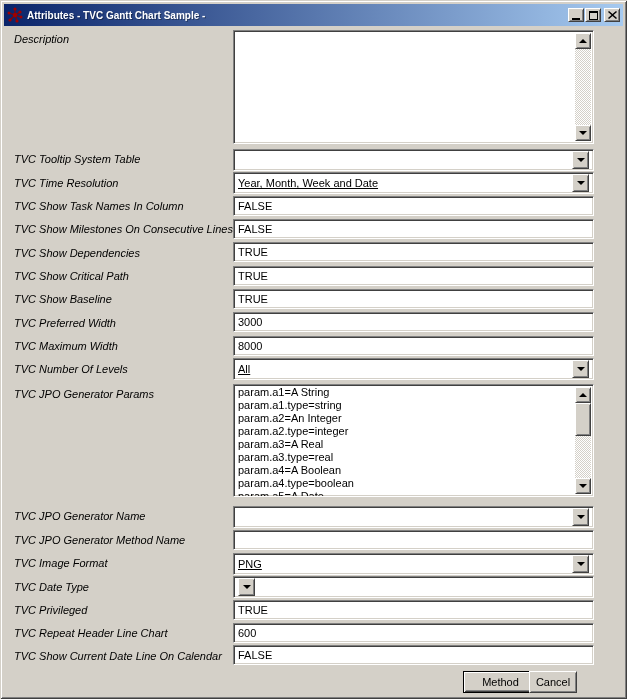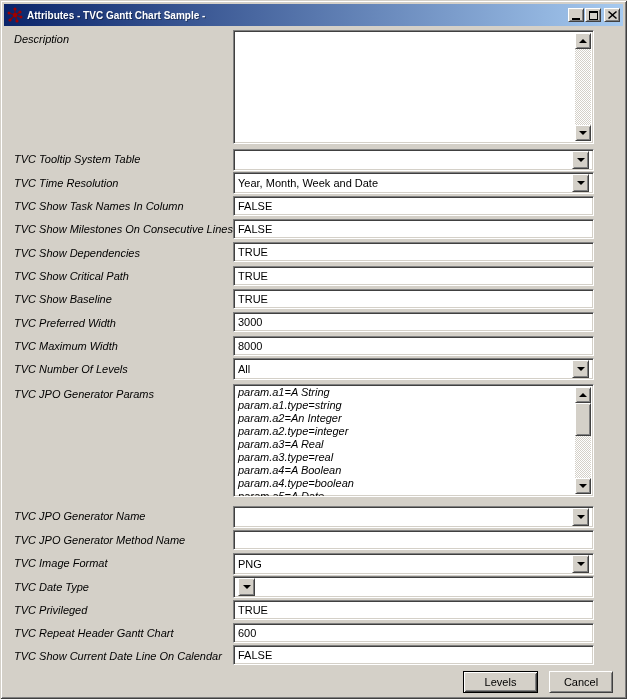--- a/index.html
+++ b/index.html
@@ -30,31 +30,31 @@
   .glyph-min{width:8px;height:2px;background:#000;margin-top:7px;}
   .glyph-max{width:9px;height:9px;border:1px solid #000;border-top-width:2px;}
   
   .lbl{position:absolute;left:14px;white-space:nowrap;font-style:italic;}
   .sunken{
     position:absolute;left:233px;width:361px;background:#fff;
     border:1px solid;border-color:#808080 #fff #fff #808080;
     box-shadow: inset 1px 1px 0 #404040, inset -1px -1px 0 #D4D0C8;
   }
   .tb{height:20px;display:flex;align-items:center;padding:0 4px;overflow:hidden;}
-  .combo{height:22px;display:flex;align-items:center;padding:0 4px 0 4px;overflow:hidden;}
+  .combo{height:22px;display:flex;align-items:center;padding:0 4px 0 4px;overflow:hidden;text-decoration:underline;}
   .combo .val{flex:1 1 auto;white-space:nowrap;overflow:hidden;}
   .dd-btn{
     flex:0 0 auto;width:17px;height:18px;margin:0;background:#D4D0C8;
     border:1px solid;border-color:#fff #404040 #404040 #fff;
     box-shadow: inset 1px 1px 0 #D4D0C8, inset -1px -1px 0 #808080;
     display:flex;align-items:center;justify-content:center;
   }
   .arr-down{width:0;height:0;border-left:4px solid transparent;border-right:4px solid transparent;border-top:4px solid #000;}
   .arr-up{width:0;height:0;border-left:4px solid transparent;border-right:4px solid transparent;border-bottom:4px solid #000;}
-  .textarea{padding:1px 20px 0 4px;overflow:hidden;font-style:italic;}
+  .textarea{padding:1px 20px 0 4px;overflow:hidden;}
   .textarea .multival{white-space:pre;line-height:13px;display:block;}
   .vscroll{
     position:absolute;top:2px;right:2px;bottom:2px;width:16px;
     background: repeating-conic-gradient(#FFFFFF 0% 25%, #D4D0C8 0% 50%) 0 0 / 2px 2px;
   }
   .sb-btn{
     position:absolute;left:0;width:16px;height:16px;background:#D4D0C8;
     border:1px solid;border-color:#fff #404040 #404040 #fff;
     box-shadow: inset 1px 1px 0 #D4D0C8, inset -1px -1px 0 #808080;
     display:flex;align-items:center;justify-content:center;
@@ -239,30 +239,30 @@
     <span class="dd-btn">
         <i class="arr-down"></i>
       </span>
   </div>
 
   <span class="lbl" style="top:604px">TVC Privileged</span>
   <div class="sunken tb" style="top:600px">
     <span>TRUE</span>
   </div>
 
-  <span class="lbl" style="top:627px">TVC Repeat Header Gantt Chart</span>
+  <span class="lbl" style="top:627px">TVC Repeat Header Line Chart</span>
   <div class="sunken tb" style="top:623px">
     <span>600</span>
   </div>
 
   <span class="lbl" style="top:650px">TVC Show Current Date Line On Calendar</span>
   <div class="sunken tb" style="top:645px">
     <span>FALSE</span>
   </div>
 
   <div class="btn default" style="left:463px;top:671px;width:75px">
-    <span>Levels</span>
-  </div>
-  <div class="btn" style="left:549px;top:671px;width:64px">
+    <span>Method</span>
+  </div>
+  <div class="btn" style="left:529px;top:671px;width:48px">
     <span>Cancel</span>
   </div>
 
 </div>
 
 </body></html>

